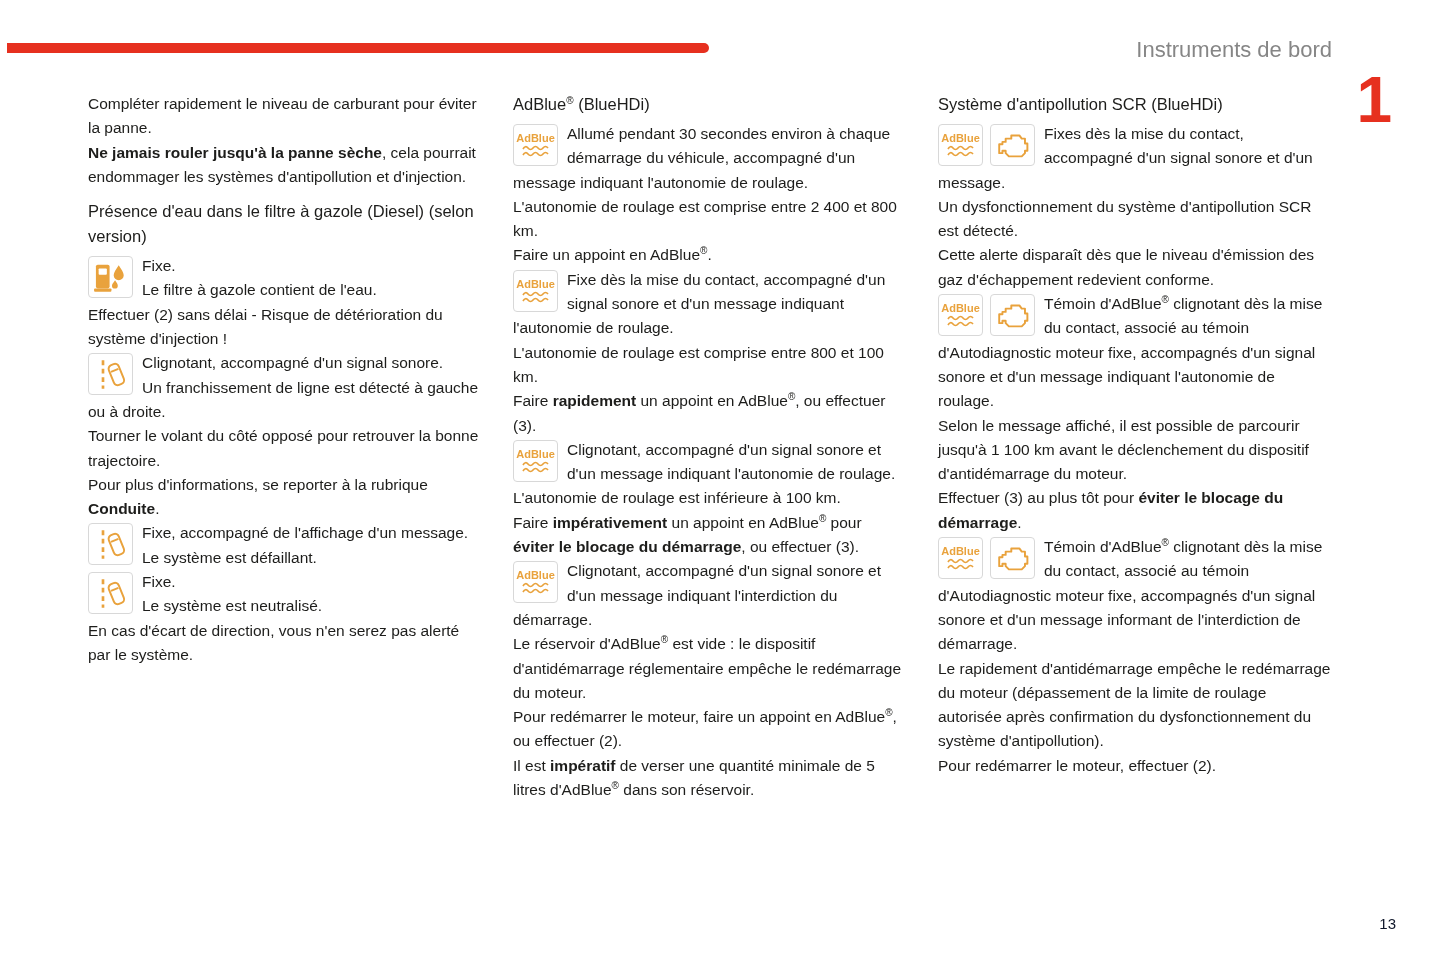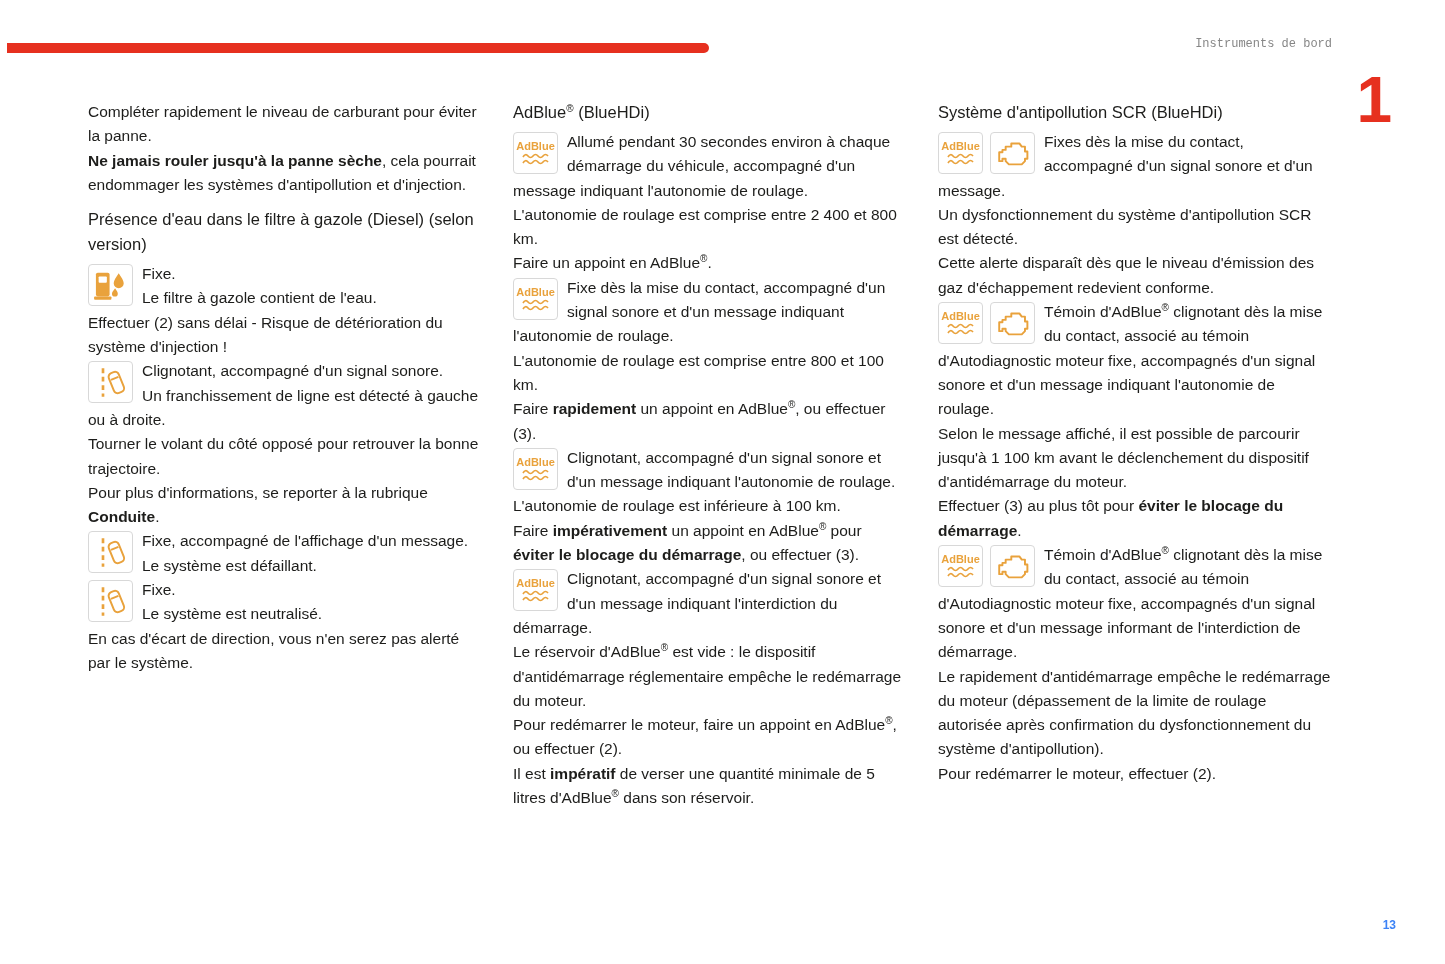--- a/index.html
+++ b/index.html
@@ -14,51 +14,51 @@
   body{
     width:1445px;height:964px;position:relative;background:#ffffff;
     font-family:"Liberation Sans", sans-serif;color:var(--text);
     overflow:hidden;
   }
   .top-bar{
     position:absolute;left:7px;top:43px;width:702px;height:10px;
     background:var(--red);border-radius:0 5px 5px 0;
   }
   .header-title{
-    position:absolute;top:37px;right:113px;font-size:12px;color:var(--gray);font-family:Liberation Mono, monospace;
+    position:absolute;top:37px;right:113px;font-size:22px;color:var(--gray);
   }
   .chapter-num{
     position:absolute;top:68px;right:53px;font-size:64px;font-weight:700;
     color:var(--red);line-height:1;
   }
   .content{
     position:absolute;left:88px;top:88px;display:flex;gap:32px;
   }
   .col{width:393px;font-size:15.5px;line-height:24.3px;}
   .heading{
     font-size:16.5px;line-height:25px;font-weight:400;margin:10px 0 5px 0;
   }
-  .col > :first-child{margin-top:12px;}
+  .col > :first-child{margin-top:4px;}
   .block{clear:both;margin:0;}
   .line{min-height:24.3px;}
   .b{font-weight:700;}
   sup{font-size:10px;line-height:0;vertical-align:super;}
   .icon-float{
     float:left;display:flex;gap:7px;margin:2px 9px 2px 0;
   }
   .icon-box{
     width:45px;height:42px;border:1px solid #d8d8d8;border-radius:4px;
     display:flex;flex-direction:column;align-items:center;justify-content:center;
     background:#fff;gap:1px;
   }
   .ab-label{
     color:var(--orange);font-weight:700;font-size:11px;line-height:12px;
   }
   .page-number{
-    position:absolute;right:49px;bottom:32px;font-size:12px;color:#3b82f6;font-weight:bold;
+    position:absolute;right:49px;bottom:32px;font-size:15px;color:#0f172a;
   }
 </style>
 </head>
 <body>
 
 <div class="top-bar"></div>
 <div class="header-title">Instruments de bord</div>
 <div class="chapter-num">1</div>
 
 <main class="content">

